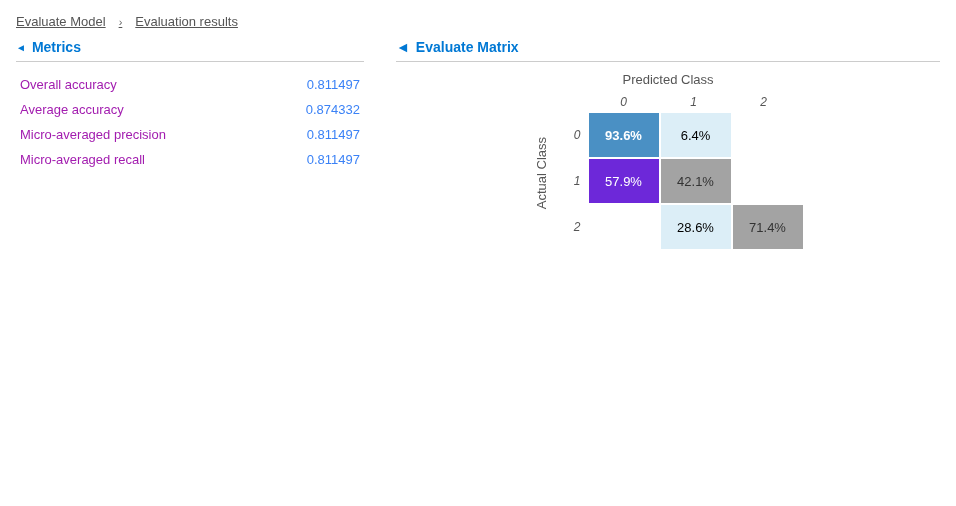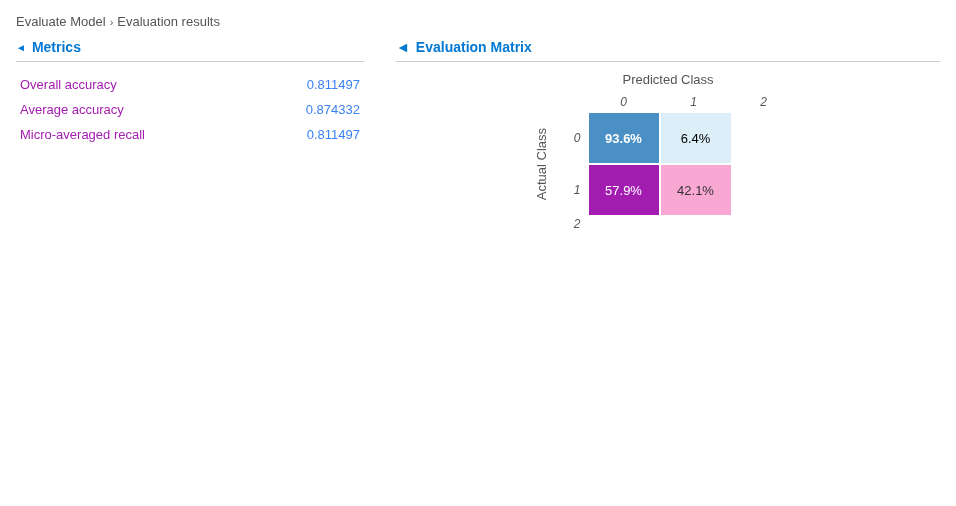--- a/index.html
+++ b/index.html
@@ -10,24 +10,25 @@
       color: #333;
       width: 956px;
       height: 506px;
       overflow: hidden;
     }
 
     
     .breadcrumb {
       display: flex;
       align-items: center;
-      gap: 4px;
+      gap: 13px;
       padding: 14px 16px 10px 16px;
       font-size: 13px;
       color: #555;
+      text-decoration: underline;
     }
     .breadcrumb-chevron {
       color: #666;
       font-size: 11px;
     }
 
     
     .main-content {
       display: flex;
       height: calc(100% - 44px);
@@ -158,41 +159,41 @@
       font-style: italic;
     }
 
     .matrix-cells {
       display: flex;
       gap: 2px;
     }
 
     .matrix-cell {
       width: 70px;
-      height: 50px;
+      height: 44px;
       display: flex;
       align-items: center;
       justify-content: center;
       font-size: 13px;
       color: #333;
       font-weight: 400;
     }
 
     
     .cell-high {
       background: #4a90c4;
       color: #fff;
       font-weight: 600;
     }
     .cell-medium-high {
-      background: #a21caf;
+      background: #6d28d9;
       color: #fff;
     }
     .cell-medium {
-      background: #f9a8d4;
+      background: #a3a3a3;
       color: #333;
     }
     .cell-low {
       background: #dceef7;
       color: #000000;
     }
     .cell-empty {
       background: transparent;
     }
   </style>
@@ -217,31 +218,35 @@
       <tbody id="metrics-tbody">
       <tr>
             <td>Overall accuracy</td>
             <td>0.811497</td>
           </tr>
           <tr>
             <td>Average accuracy</td>
             <td>0.874332</td>
           </tr>
           <tr>
+            <td>Micro-averaged precision</td>
+            <td>0.811497</td>
+          </tr>
+          <tr>
             <td>Micro-averaged recall</td>
             <td>0.811497</td>
           </tr>
         </tbody>
     </table>
   </div>
 
   <div class="right-panel">
     <div class="confusion-section-header">
       <span class="collapse-icon">◄</span>
-      <span>Evaluation Matrix</span>
+      <span>Evaluate Matrix</span>
     </div>
 
     <div class="confusion-matrix-container">
       <div class="predicted-class-label">Predicted Class</div>
 
       <div class="matrix-with-axes">
         <div class="actual-class-label">Actual Class</div>
 
         <div class="matrix-area">
 
@@ -263,19 +268,24 @@
               <div class="matrix-row">
                 <div class="actual-label">1</div>
                 <div class="matrix-cells">
                   <div class="matrix-cell cell-medium-high">57.9%</div>
                   <div class="matrix-cell cell-medium">42.1%</div>
                   <div class="matrix-cell cell-empty"></div>
                 </div>
               </div>
               <div class="matrix-row">
                 <div class="actual-label">2</div>
+                <div class="matrix-cells">
+                  <div class="matrix-cell cell-empty"></div>
+                  <div class="matrix-cell cell-low">28.6%</div>
+                  <div class="matrix-cell cell-medium">71.4%</div>
+                </div>
               </div>
             </div>
         </div>
       </div>
     </div>
   </div>
 </div>
 
 </body></html>

